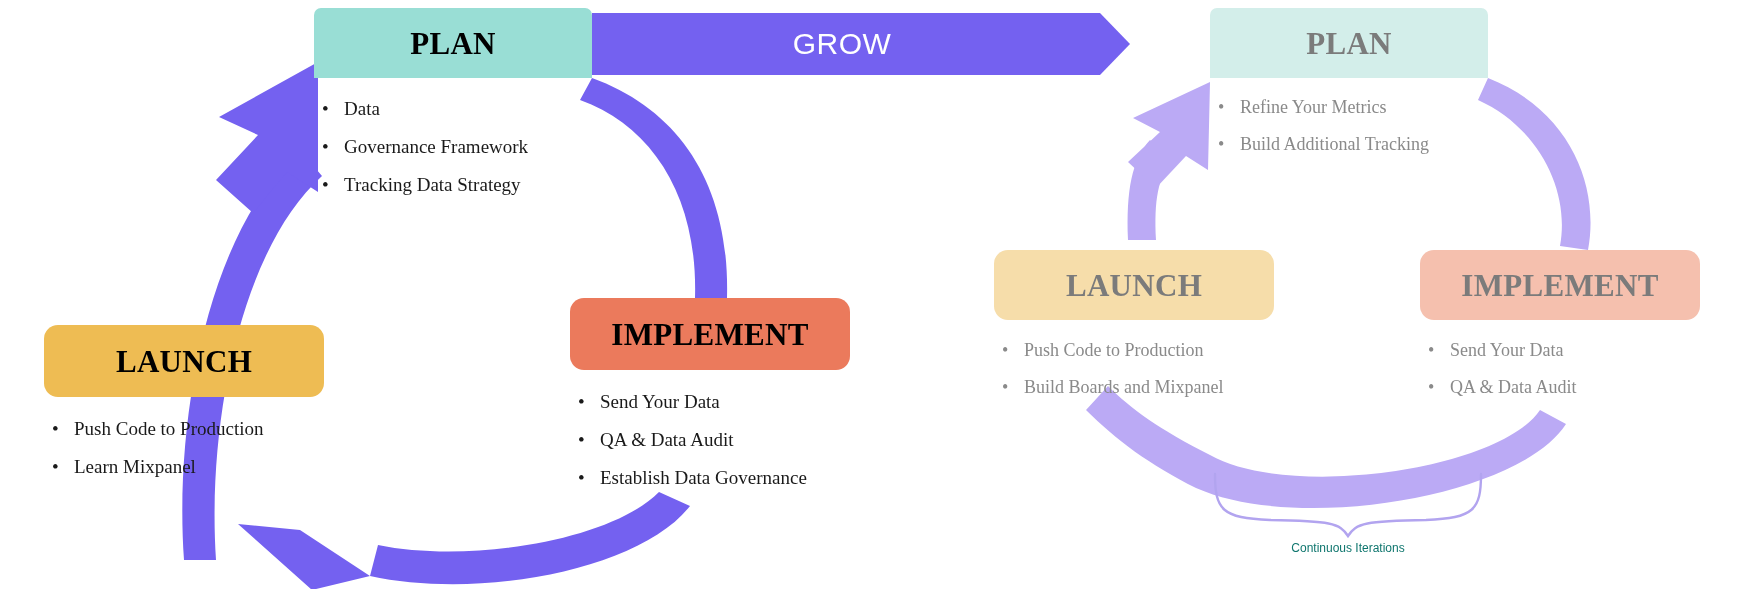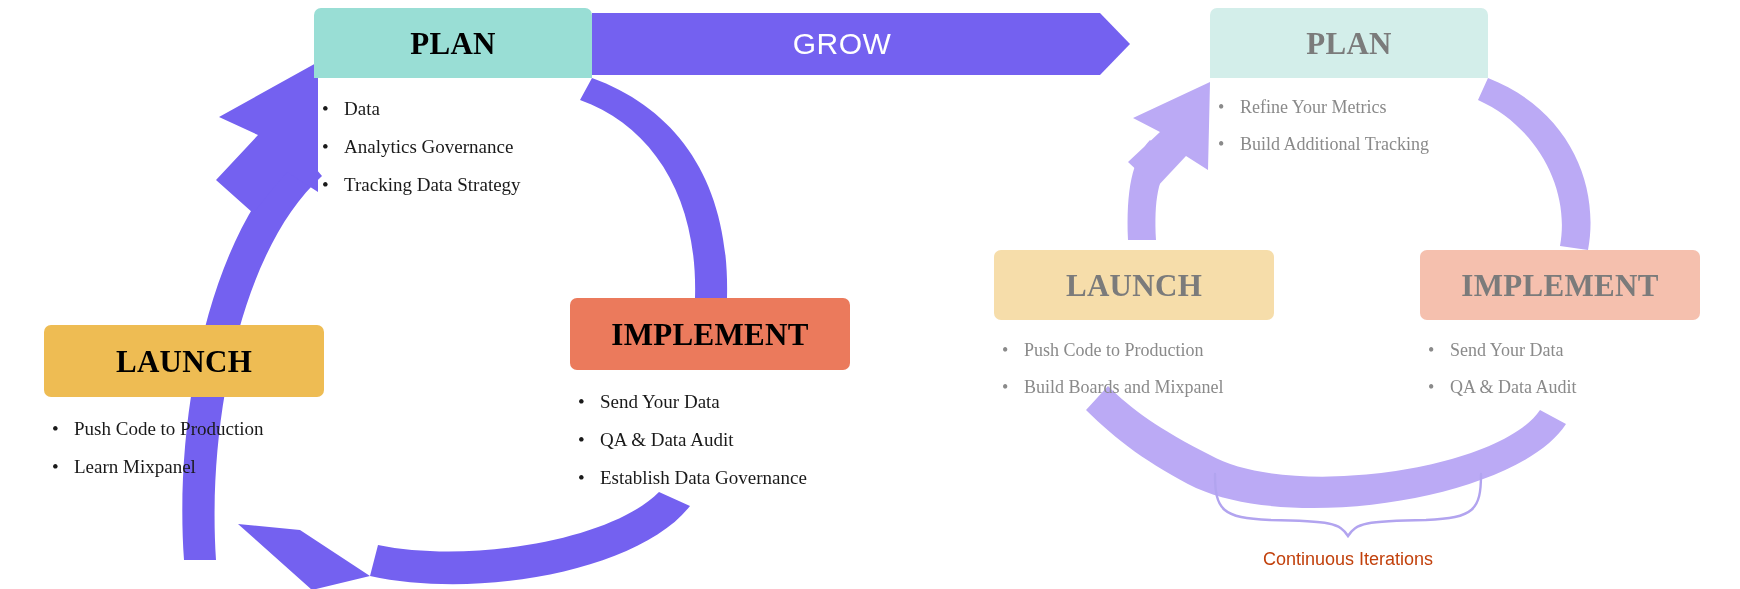--- a/index.html
+++ b/index.html
@@ -24,21 +24,21 @@
     height: 589px;
     pointer-events: none;
   }
 
   
   .phase {
     position: absolute;
     font-family: Liberation Serif, serif;
   }
   .phase-header {
-    border-radius: 7px;
+    border-radius: 14px;
     display: flex;
     align-items: center;
     justify-content: center;
     box-sizing: border-box;
     white-space: nowrap;
   }
   .phase-header .title {
     font-weight: bold;
     letter-spacing: 0.3px;
     line-height: 1;
@@ -146,23 +146,22 @@
     letter-spacing: 0.5px;
   }
 
   
   #iterations-caption {
     position: absolute;
     left: 1213px;
     top: 541px;
     width: 270px;
     text-align: center;
-    font-size: 18px;
-    color: #c2410c;
-    margin-top: 8px;
+    font-size: 12px;
+    color: #0f766e;
   }
 </style>
 </head>
 <body>
 
 <div id="canvas">
 
   <svg id="art" viewBox="0 0 1740 589" width="1740" height="589" xmlns="http://www.w3.org/2000/svg">
 
     <g>
@@ -233,21 +232,21 @@
     <div class="phase-header">
       <span class="title">PLAN</span>
     </div>
     <ul class="bullets">
       <li>
         <span class="dot">•</span>
         <span>Data</span>
       </li>
       <li>
         <span class="dot">•</span>
-        <span>Analytics Governance</span>
+        <span>Governance Framework</span>
       </li>
       <li>
         <span class="dot">•</span>
         <span>Tracking Data Strategy</span>
       </li>
     </ul>
   </div>
 
   <div class="phase active" id="launch-left">
     <div class="phase-header">

